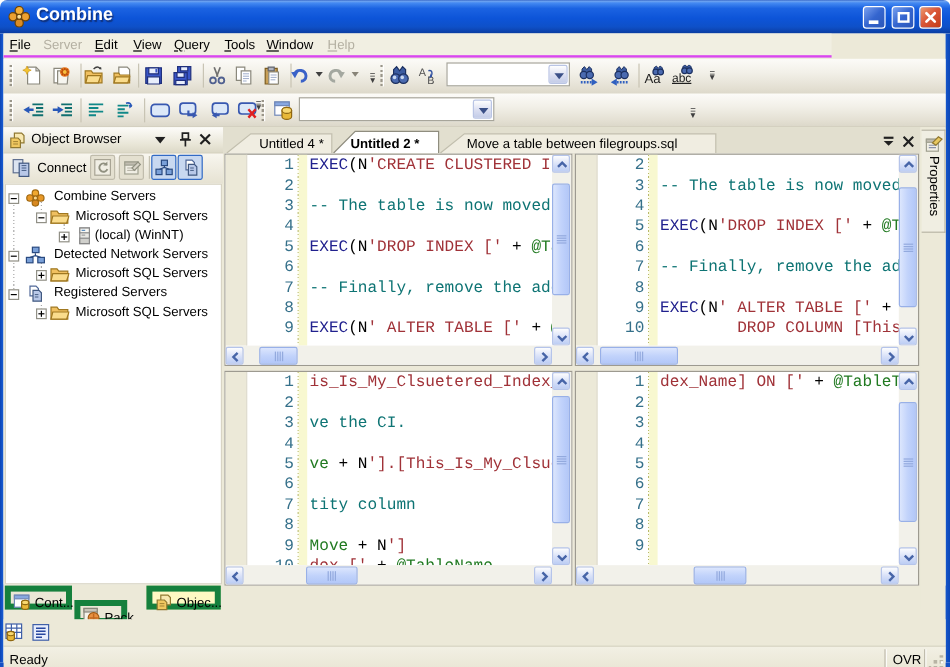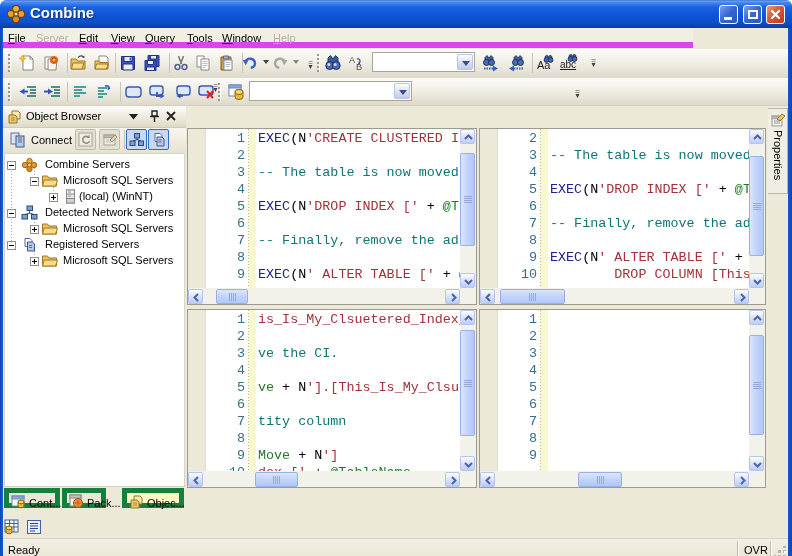--- a/index.html
+++ b/index.html
@@ -14,21 +14,21 @@
 .winbtn{position:absolute;top:5px;width:19px;height:19px;border:1px solid #fff;border-radius:3px;
  font-size:12px;color:#fff;text-align:center;line-height:17px;}
 #btnmin{left:719px;background:linear-gradient(135deg,#7ba2f0 0%,#3465cf 50%,#2c57b8 100%);}
 #btnmax{left:743px;background:linear-gradient(135deg,#7ba2f0 0%,#3465cf 50%,#2c57b8 100%);}
 #btncls{left:766px;background:linear-gradient(135deg,#ed9c72 0%,#da5738 45%,#c23a18 100%);}
 #borderL{position:absolute;left:0;top:28px;width:3px;height:524px;background:linear-gradient(90deg,#0c45b4,#1a5fd8);}
 #borderR{position:absolute;left:786px;top:28px;width:6px;height:524px;background:linear-gradient(90deg,#1a5fd8,#0c45b4);}
 #borderB{position:absolute;left:0;top:552px;width:792px;height:4px;background:#1450c4;}
 #client{position:absolute;left:3px;top:28px;width:785px;height:524px;background:#ece9d8;}
 
-#menubar{position:absolute;left:0;top:0;width:690px;height:20px;background:#f1efe2;border-bottom:6px solid #d946ef;text-align:right;}
+#menubar{position:absolute;left:0;top:0;width:690px;height:20px;background:#f1efe2;border-bottom:2px solid #d946ef;text-align:right;}
 #menubar span{position:absolute;top:4px;color:#000;}
 #menubar span.dis{color:#b4b0a2;}
 u{text-decoration:underline;}
 
 .tb{position:absolute;background:linear-gradient(180deg,#fcfbf8 0%,#f2f0e8 40%,#e3dfd2 85%,#dcd8ca 100%);}
 #tbrow1{left:0;top:21px;width:785px;height:29px;}
 #tbrow2{left:0;top:50px;width:785px;height:28px;border-bottom:1px solid #d4d0c0;}
 .grip{position:absolute;top:5px;width:3px;height:18px;
  background:repeating-linear-gradient(180deg,#9a968a 0,#9a968a 2px,transparent 2px,transparent 4px);border-right:1px solid #fff;}
 .tsep{position:absolute;top:4px;width:1px;height:20px;background:#c8c4b4;}
@@ -454,20 +454,38 @@
     <div class="trow" style="left:40px;top:84px;">Registered Servers</div>
     <div class="pm plus" style="left:25px;top:103px;"></div>
     <svg class="tico" style="left:36px;top:99px;" width="17" height="16" viewBox="0 0 17 16">
             <path d="M1.5 3h5l1.5 2h7.5v8H1.5z" fill="#f0c060" stroke="#a07820"></path>
             <path d="M1.5 13 3 7h13.5l-2 6z" fill="#fadc8c" stroke="#a07820"></path>
           </svg>
     <div class="trow" style="left:58px;top:100px;">Microsoft SQL Servers</div>
    </div>
   </div>
   <div id="edarea">
+   <div id="tabstrip">
+<svg width="581" height="22" viewBox="0 0 581 22">
+<rect x="0" y="0" width="581" height="22" fill="#e2dfcf"></rect>
+<path d="M3 21.5 L23 5.5 H90.5 V21.5" fill="#f0ede1" stroke="#c2bfae" stroke-width="1"></path>
+<path d="M181 21.5 L201 5.5 H410.5 V21.5" fill="#f0ede1" stroke="#c2bfae" stroke-width="1"></path>
+<path d="M92 21.5 L110 3.5 H179.5 V21.5" fill="#ffffff" stroke="#8f8d7f" stroke-width="1"></path>
+<text x="30" y="17" font-family="Liberation Sans" font-size="11" fill="#000">Untitled 4 *</text>
+<text x="106" y="17" font-family="Liberation Sans" font-size="11" font-weight="bold" fill="#000">Untitled 2 *</text>
+<text x="203" y="17" font-family="Liberation Sans" font-size="11" fill="#000">Move a table between filegroups.sql</text>
+</svg>
+<svg id="tabdd" width="11" height="10" viewBox="0 0 11 10" style="position:absolute;left:549px;top:7px;">
+            <rect x="1" y="1" width="9" height="2" fill="#202020"></rect>
+            <path d="M1 5h9L5.5 9.5z" fill="#202020"></path>
+          </svg>
+<svg id="tabx" width="10" height="10" viewBox="0 0 10 10" style="position:absolute;left:566px;top:7px;">
+            <path d="M1 1l8 8M9 1l-8 8" stroke="#202020" stroke-width="1.8"></path>
+          </svg>
+</div>
    <div class="pane" id="ptl" style="left:1px;top:22px;width:290px;height:177px;">
 <div class="pmargin" style="height:159px;"></div>
 <div class="pdot" style="height:159px;"></div>
 <div class="pband" style="height:159px;"></div>
 <div style="position:absolute;left:0;top:0;width:272px;height:159px;overflow:hidden;">
 <div class="lnum" style="left:20px;top:2px;">1</div>
 <div class="cline" style="left:70px;top:2px;"><span class="kw">EXEC</span>(N<span class="str">'CREATE CLUSTERED INDEX ['</span></div>
 <div class="lnum" style="left:20px;top:19px;">2</div>
 <div class="lnum" style="left:20px;top:36px;">3</div>
 <div class="cline" style="left:70px;top:36px;"><span class="com">-- The table is now moved to the n</span></div>
@@ -618,20 +636,21 @@
             </div>
 </div>
 <div style="position:absolute;left:272px;top:161px;width:16px;height:16px;background:#f2f1ea;"></div>
 </div>
 <div class="pane" id="pbr" style="left:293px;top:203px;width:287px;height:179px;">
 <div class="pmargin" style="height:161px;"></div>
 <div class="pdot" style="height:161px;"></div>
 <div class="pband" style="height:161px;"></div>
 <div style="position:absolute;left:0;top:0;width:269px;height:161px;overflow:hidden;">
 <div class="lnum" style="left:20px;top:2px;">1</div>
+<div class="cline" style="left:70px;top:2px;"><span class="str">dex_Name] ON ['</span> + <span class="grn">@TableT</span></div>
 <div class="lnum" style="left:20px;top:19px;">2</div>
 <div class="lnum" style="left:20px;top:36px;">3</div>
 <div class="lnum" style="left:20px;top:53px;">4</div>
 <div class="lnum" style="left:20px;top:70px;">5</div>
 <div class="lnum" style="left:20px;top:87px;">6</div>
 <div class="lnum" style="left:20px;top:104px;">7</div>
 <div class="lnum" style="left:20px;top:121px;">8</div>
 <div class="lnum" style="left:20px;top:138px;">9</div>
 </div>
 <div class="sbv" style="left:269px;top:0;height:161px;">
@@ -681,21 +700,21 @@
   <div id="ltabs" style="position:absolute;left:0;top:460px;width:183px;height:21px;">
 <div class="btab" style="left:1px;top:0;width:56px;">
  <svg style="position:absolute;left:2px;top:1px;" width="16" height="16" viewBox="0 0 16 16">
             <rect x="1" y="2" width="12" height="10" fill="#fff" stroke="#7088b8"></rect>
             <rect x="1" y="2" width="12" height="3" fill="#88a8e0" stroke="#7088b8"></rect>
             <path d="M7 8a3 1.8 0 0 1 6 0v4a3 1.8 0 0 1-6 0z" fill="#e8b838" stroke="#906810"></path>
             <ellipse cx="10" cy="8" rx="3" ry="1.8" fill="#f8d870" stroke="#906810"></ellipse>
           </svg>
  <span style="position:absolute;left:20px;top:4px;">Cont...</span>
         </div>
-<div class="btab" style="left:59px;top:0;width:44px;">
+<div class="btab" style="left:59px;top:12px;width:44px;">
  <svg style="position:absolute;left:2px;top:1px;" width="16" height="16" viewBox="0 0 16 16">
             <rect x="1" y="1" width="11" height="11" fill="#f4f2ea" stroke="#8a887c"></rect>
             <rect x="1" y="1" width="11" height="3" fill="#c8c4b8" stroke="#8a887c"></rect>
             <circle cx="9" cy="9" r="4.5" fill="#e89040" stroke="#a05810"></circle>
             <path d="M9 5.5v7M5.5 9h7" stroke="#c06820" stroke-width="1.2"></path>
           </svg>
  <span style="position:absolute;left:20px;top:4px;">Pack...</span>
         </div>
 <div class="btab sel" style="left:119px;top:0;width:62px;">
  <svg style="position:absolute;left:2px;top:1px;" width="16" height="16" viewBox="0 0 16 16">

